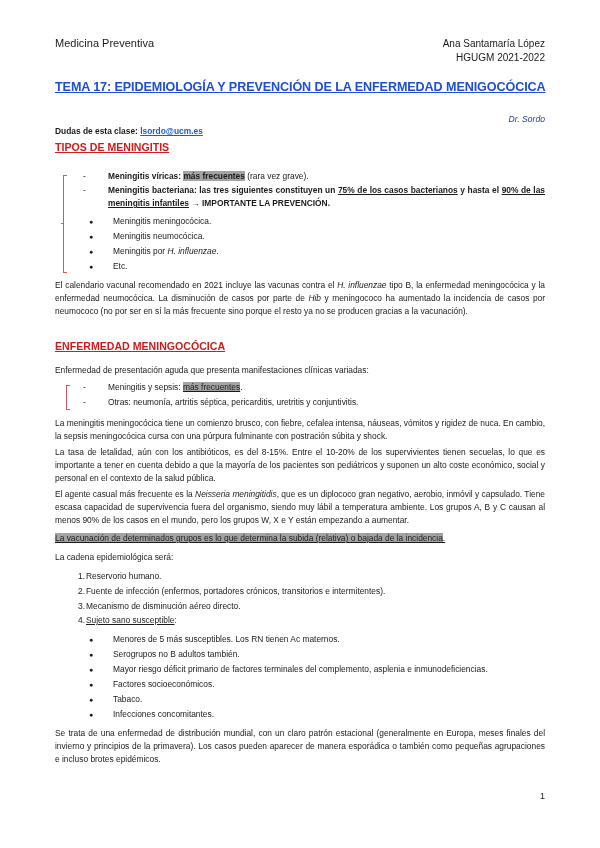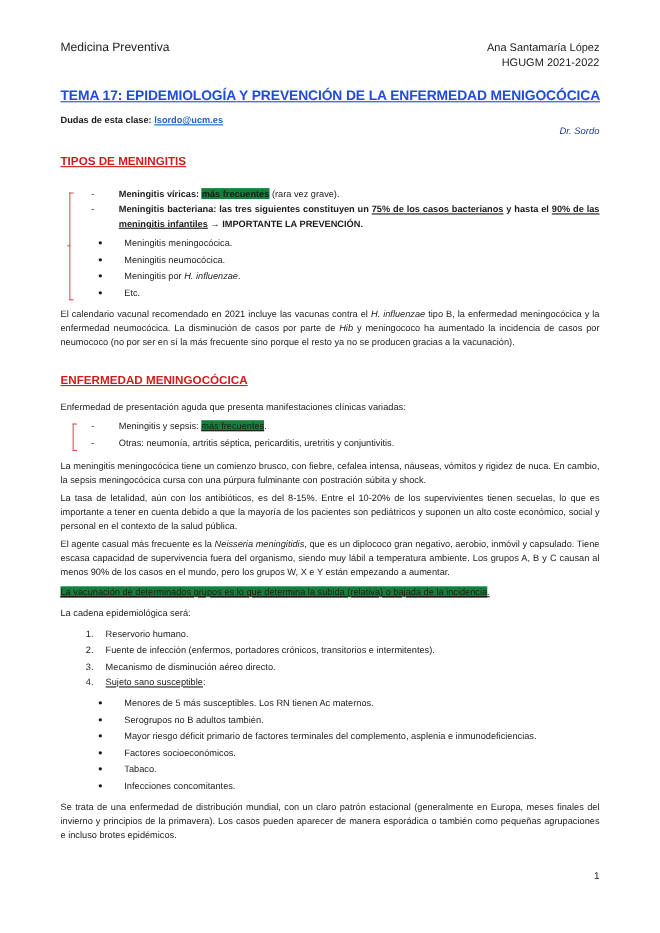--- a/index.html
+++ b/index.html
@@ -3,36 +3,36 @@
 <meta charset="utf-8">
 <style>
   html, body { margin: 0; padding: 0; background: #ffffff; }
   body { width: 600px; height: 848px; position: relative; overflow: hidden;
     font-family: "Liberation Sans", sans-serif; color: #1a1a1a; font-size: 8.4px; }
   .page { position: absolute; left: 0; top: 0; width: 600px; height: 848px; }
   .abs { position: absolute; }
   .hdr-left { left: 55px; top: 37px; font-size: 11px; }
   .hdr-right { right: 55px; top: 37px; font-size: 10px; text-align: right; line-height: 13.5px; }
   .title { left: 55px; top: 80px; font-size: 12.6px; font-weight: bold; color: #1d4ed8; text-decoration: underline; letter-spacing: -0.1px; }
-  .dudas { left: 55px; top: 104px; font-size: 8.4px; }
+  .dudas { left: 55px; top: 126px; font-size: 8.4px; }
   .dudas .lbl { font-weight: bold; }
   .dudas a { color: #1d5fc0; text-decoration: underline; font-weight: bold; }
   .profesor { right: 55px; top: 114px; font-size: 8.6px; font-style: italic; color: #1f3f8f; }
   .sec { font-size: 10.6px; font-weight: bold; color: #d11a1a; text-decoration: underline; left: 55px; }
   p.par { position: absolute; left: 55px; width: 490px; margin: 0; font-size: 8.4px; line-height: 13px; text-align: justify; }
   .dash-item { position: absolute; left: 83px; width: 462px; font-size: 8.4px; line-height: 13px; }
   .dash-item .dash { position: absolute; left: 0; width: 10px; }
   .dash-item .txt { position: absolute; left: 25px; width: 437px; text-align: justify; }
   .bul-item { position: absolute; left: 89px; font-size: 8.4px; line-height: 13px; }
   .bul-item .dot { position: absolute; left: 0; top: 0; font-size: 7px; }
   .bul-item .txt { position: absolute; left: 24px; white-space: nowrap; }
   .num-item { position: absolute; left: 78px; font-size: 8.4px; line-height: 13px; }
   .num-item .n { position: absolute; left: 0; width: 12px; }
-  .num-item .txt { position: absolute; left: 18px; white-space: nowrap; }
-  .hl { background: #15803d; }
+  .num-item .txt { position: absolute; left: 8px; white-space: nowrap; }
+  .hl { background: #a3a3a3; }
   .ul { text-decoration: underline; }
   .b { font-weight: bold; }
   .it { font-style: italic; }
   .bracket { position: absolute; border: 1px solid #d9575b; border-right: none; width: 3px; }
   .bracket .tick { position: absolute; left: -3px; width: 3px; height: 1px; background: #d9575b; }
   .pnum { right: 55px; top: 791px; font-size: 9px; }
 </style>
 </head>
 <body>
 

